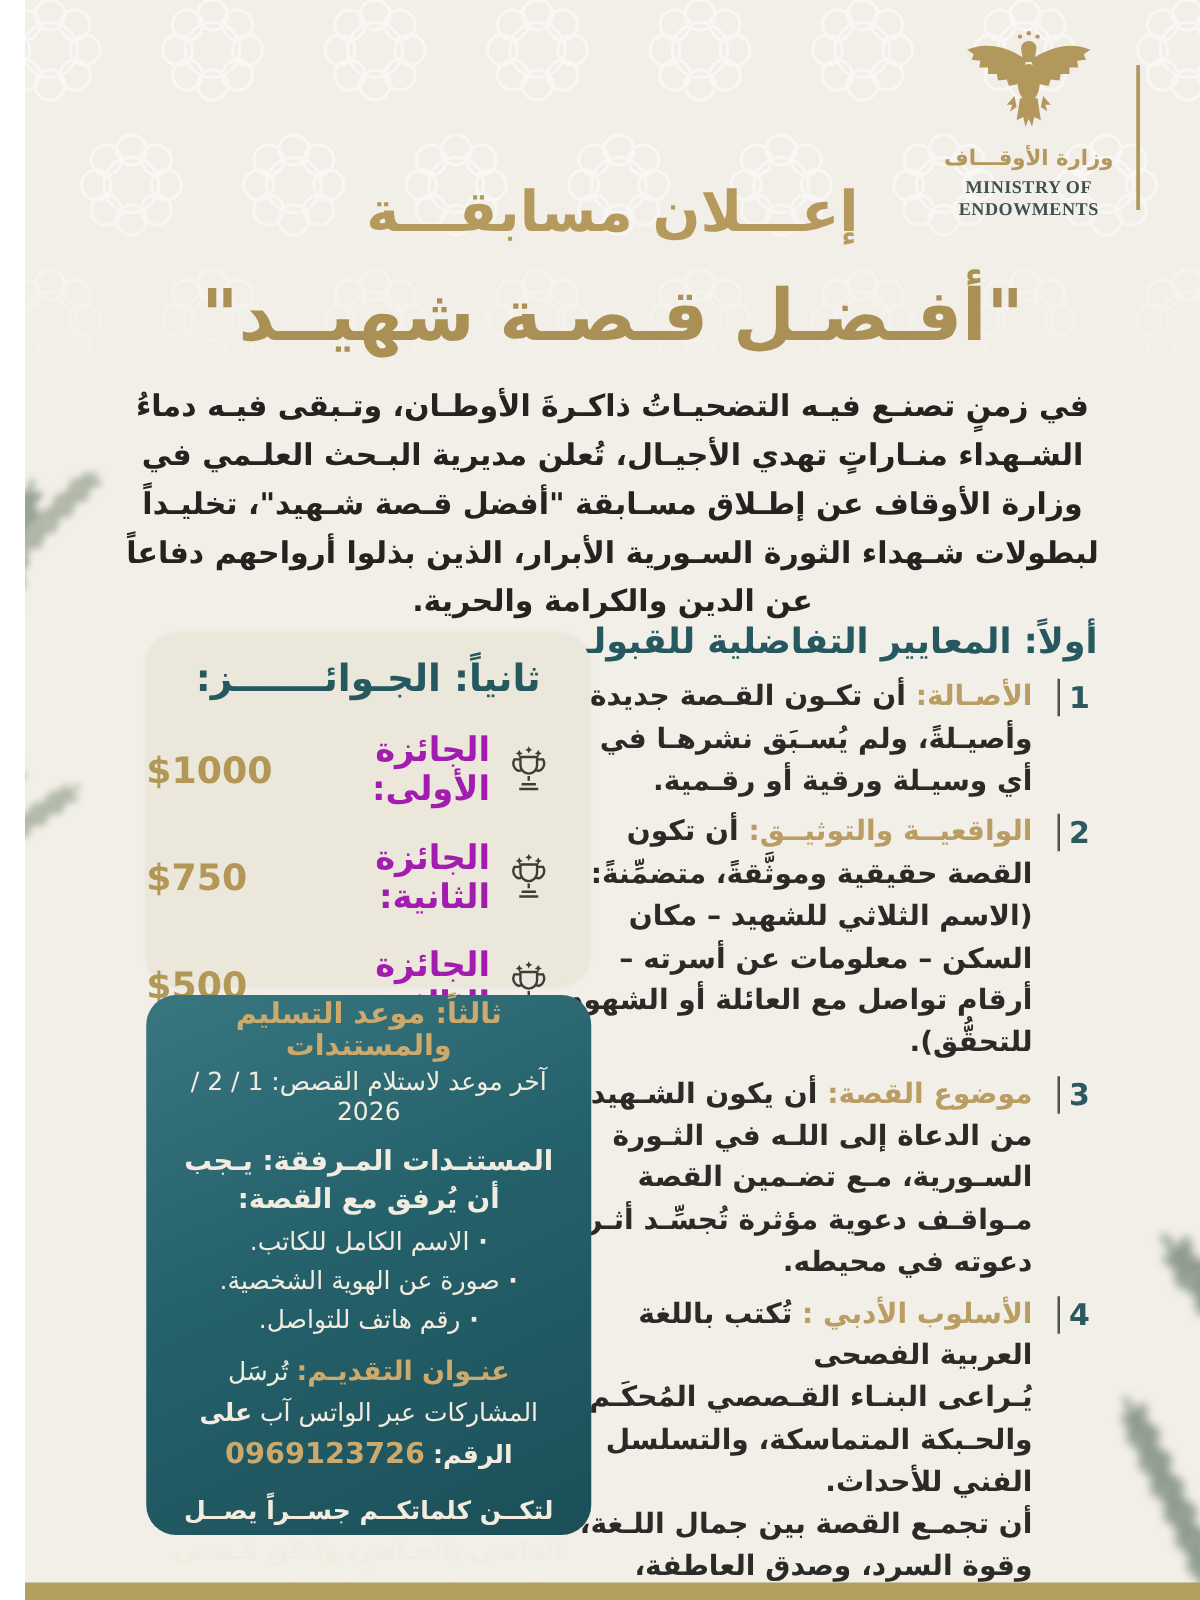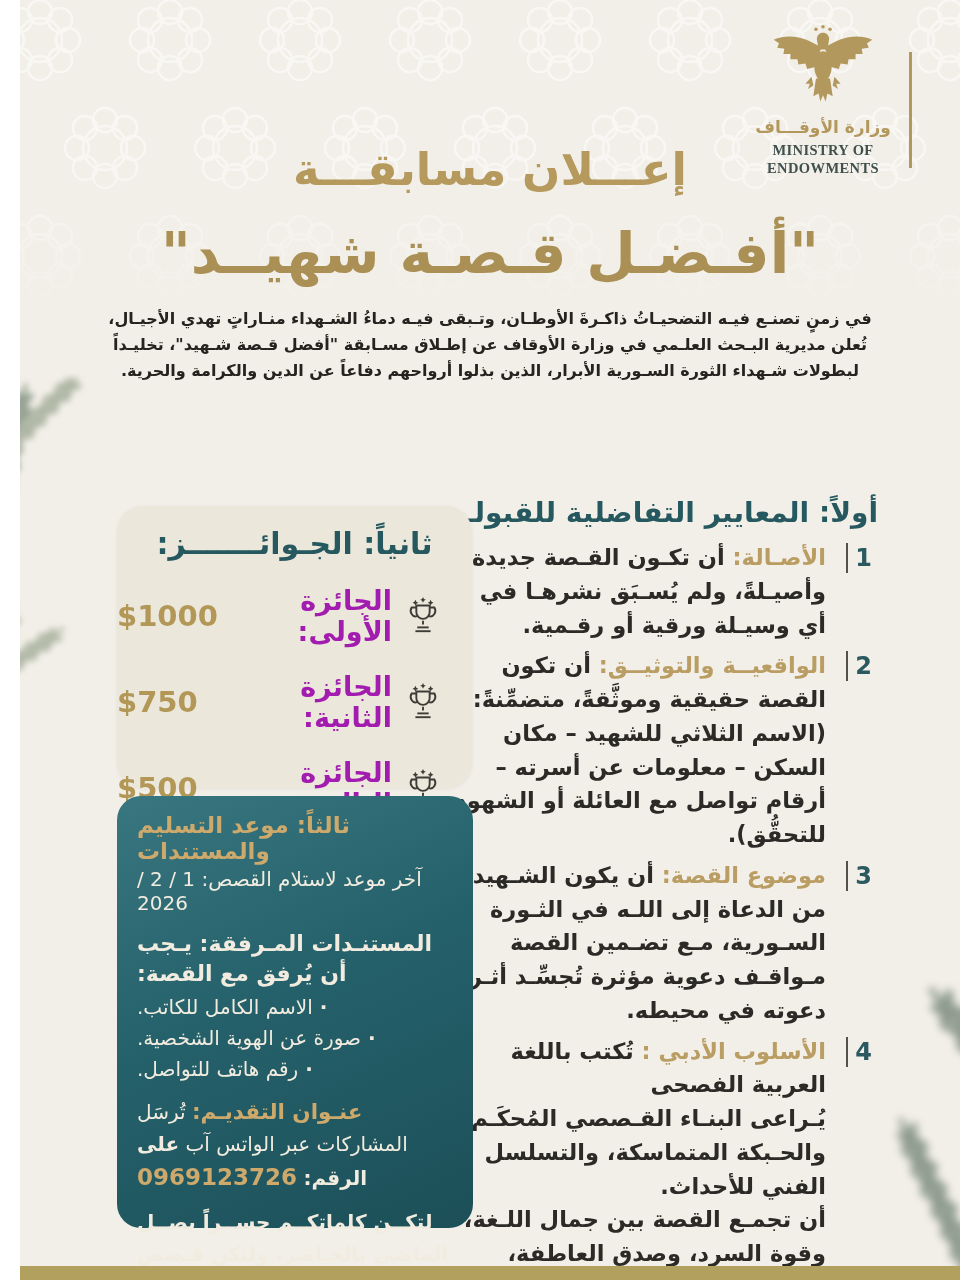--- a/index.html
+++ b/index.html
@@ -22,21 +22,21 @@
     letter-spacing:.4px;line-height:1.25;margin-top:4px;}
   .logo-rule{position:absolute;top:52px;right:48px;width:3px;height:116px;background:#b3985e;}
 
   
   .title1{position:absolute;top:143px;left:0;right:0;text-align:center;
     font-size:45px;font-weight:700;color:#b5995d;}
   .title2{position:absolute;top:220px;left:0;right:0;text-align:center;
     font-size:57px;font-weight:800;color:#ab9056;}
 
   .intro{position:absolute;top:306px;left:80px;right:80px;text-align:center;
-    font-size:16px;font-weight:700;color:#24231f;line-height:1.62;}
+    font-size:24px;font-weight:700;color:#24231f;line-height:1.62;}
 
   
   .criteria{position:absolute;top:496px;right:82px;width:426px;text-align:right;}
   .criteria-heading{font-size:28px;font-weight:800;color:#26585f;margin:0 0 12px 0;}
   .item{position:relative;padding-right:52px;font-size:22.5px;font-weight:700;color:#2b2a26;
     line-height:1.5;margin-bottom:7px;}
   .item-num{position:absolute;right:6px;top:2px;font-size:24px;font-weight:700;color:#2a5a60;
     border-left:2.5px solid #52524b;padding-left:7px;line-height:1.25;}
   .item-title{color:#b99d63;}
   .item-body{white-space:pre-line;}
@@ -46,21 +46,21 @@
     background:#ebe7da;border-radius:26px;box-shadow:0 1px 4px rgba(0,0,0,.06);}
   .prizes-heading{margin:20px 14px 0;text-align:center;font-size:30px;font-weight:800;color:#26585f;}
   .prize-row{display:flex;align-items:center;gap:12px;padding-right:30px;margin-top:24px;}
   .trophy{flex:0 0 auto;display:inline-flex;}
   .prize-label{font-size:27px;font-weight:800;color:#a21caf;}
   .prize-amount{font-size:29px;font-weight:800;color:#b29757;}
 
   
   .sub-box{position:absolute;top:796px;left:97px;width:356px;height:432px;border-radius:24px;
     background:linear-gradient(155deg,#387680 0%,#25616b 45%,#1c4f58 100%);
-    box-sizing:border-box;padding:16px 20px 14px;color:#f1ecdf;text-align:left;}
+    box-sizing:border-box;padding:2px 20px 14px;color:#f1ecdf;text-align:center;}
   .sub-title{font-size:23px;font-weight:800;color:#cda96c;}
   .sub-deadline{font-size:20px;margin-top:3px;}
   .sub-docs-head{font-size:22px;font-weight:800;margin-top:14px;line-height:1.35;}
   .sub-doc{font-size:20px;margin-top:7px;}
   .sub-doc::before{content:"· ";font-weight:900;}
   .sub-addr{font-size:20px;margin-top:14px;line-height:1.55;}
   .addr-label{color:#cda96c;font-weight:700;font-size:21.5px;}
   .addr-phone-label{font-weight:800;}
   .phone{color:#cda96c;font-weight:800;font-size:23px;letter-spacing:1px;}
   .sub-closing{font-size:20px;font-weight:800;margin-top:11px;line-height:1.6;}

